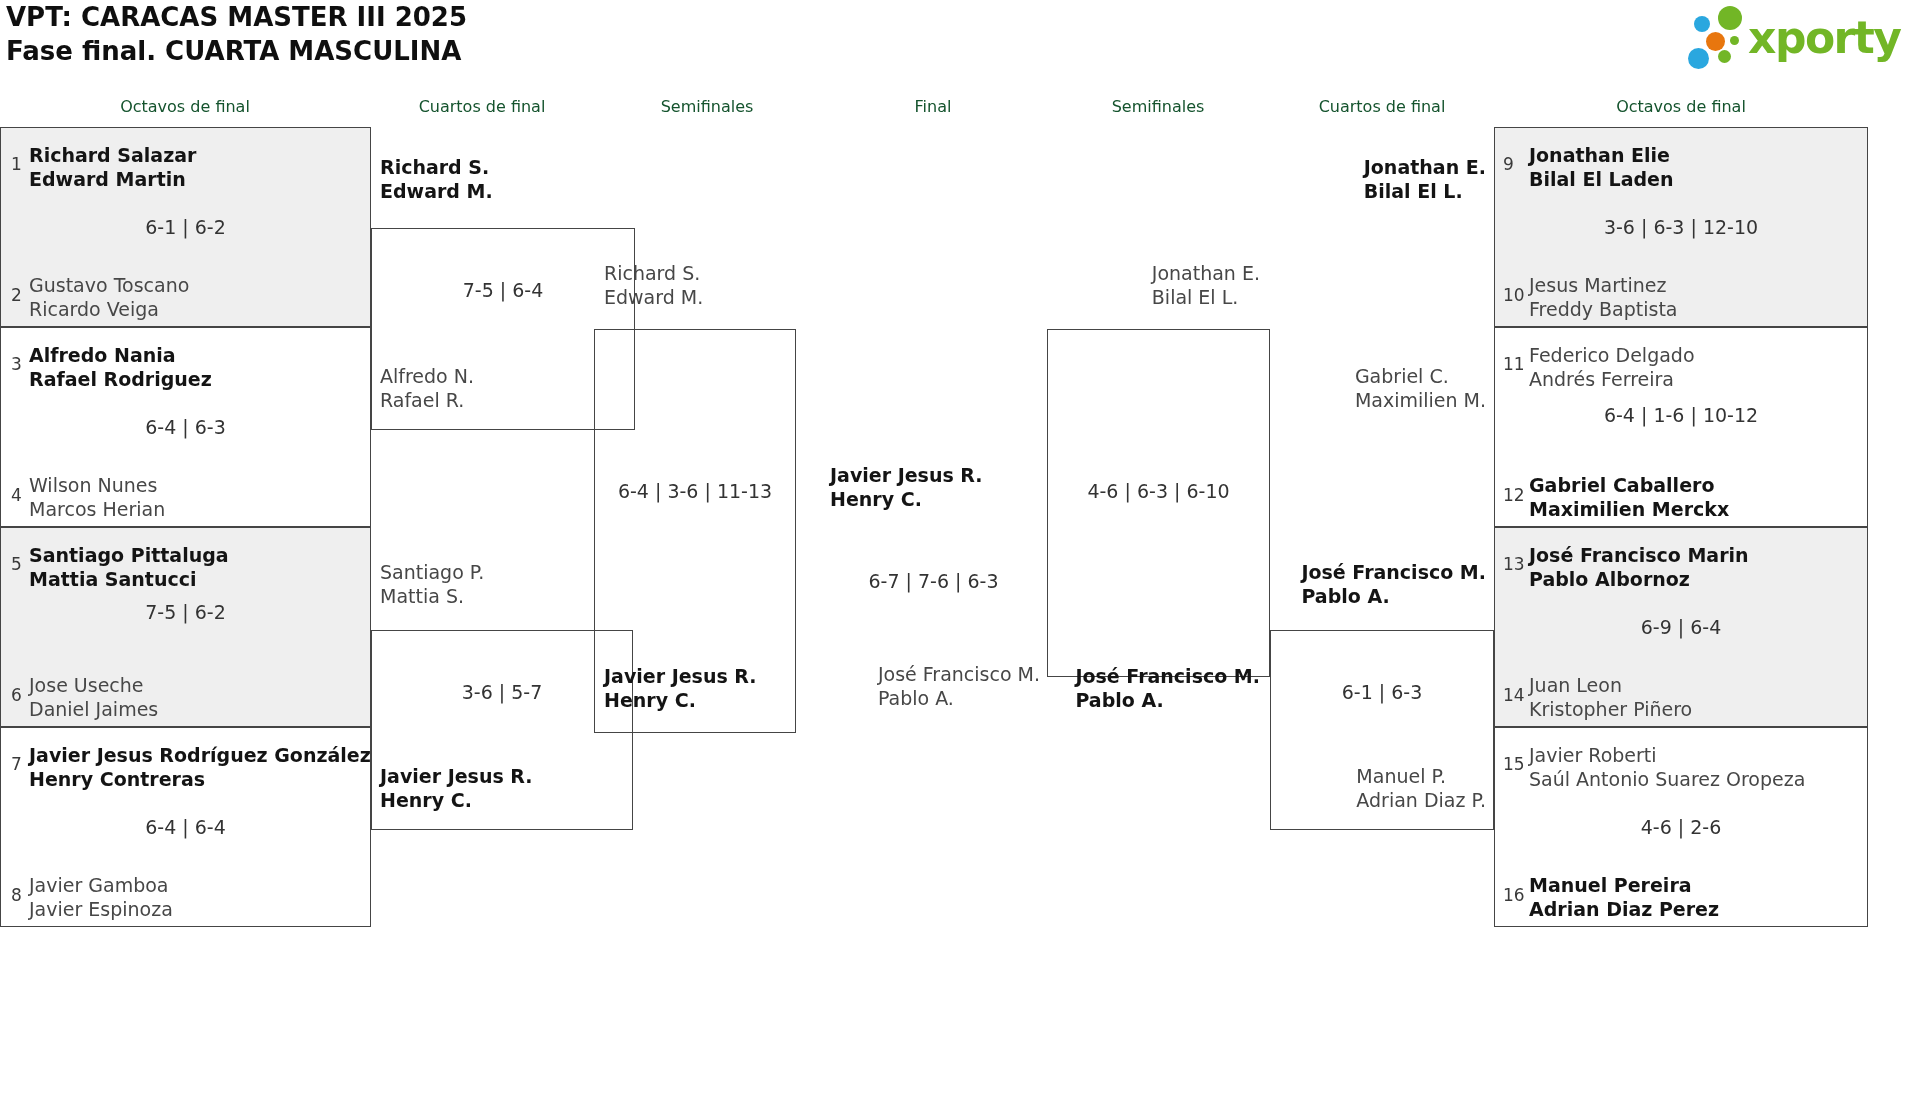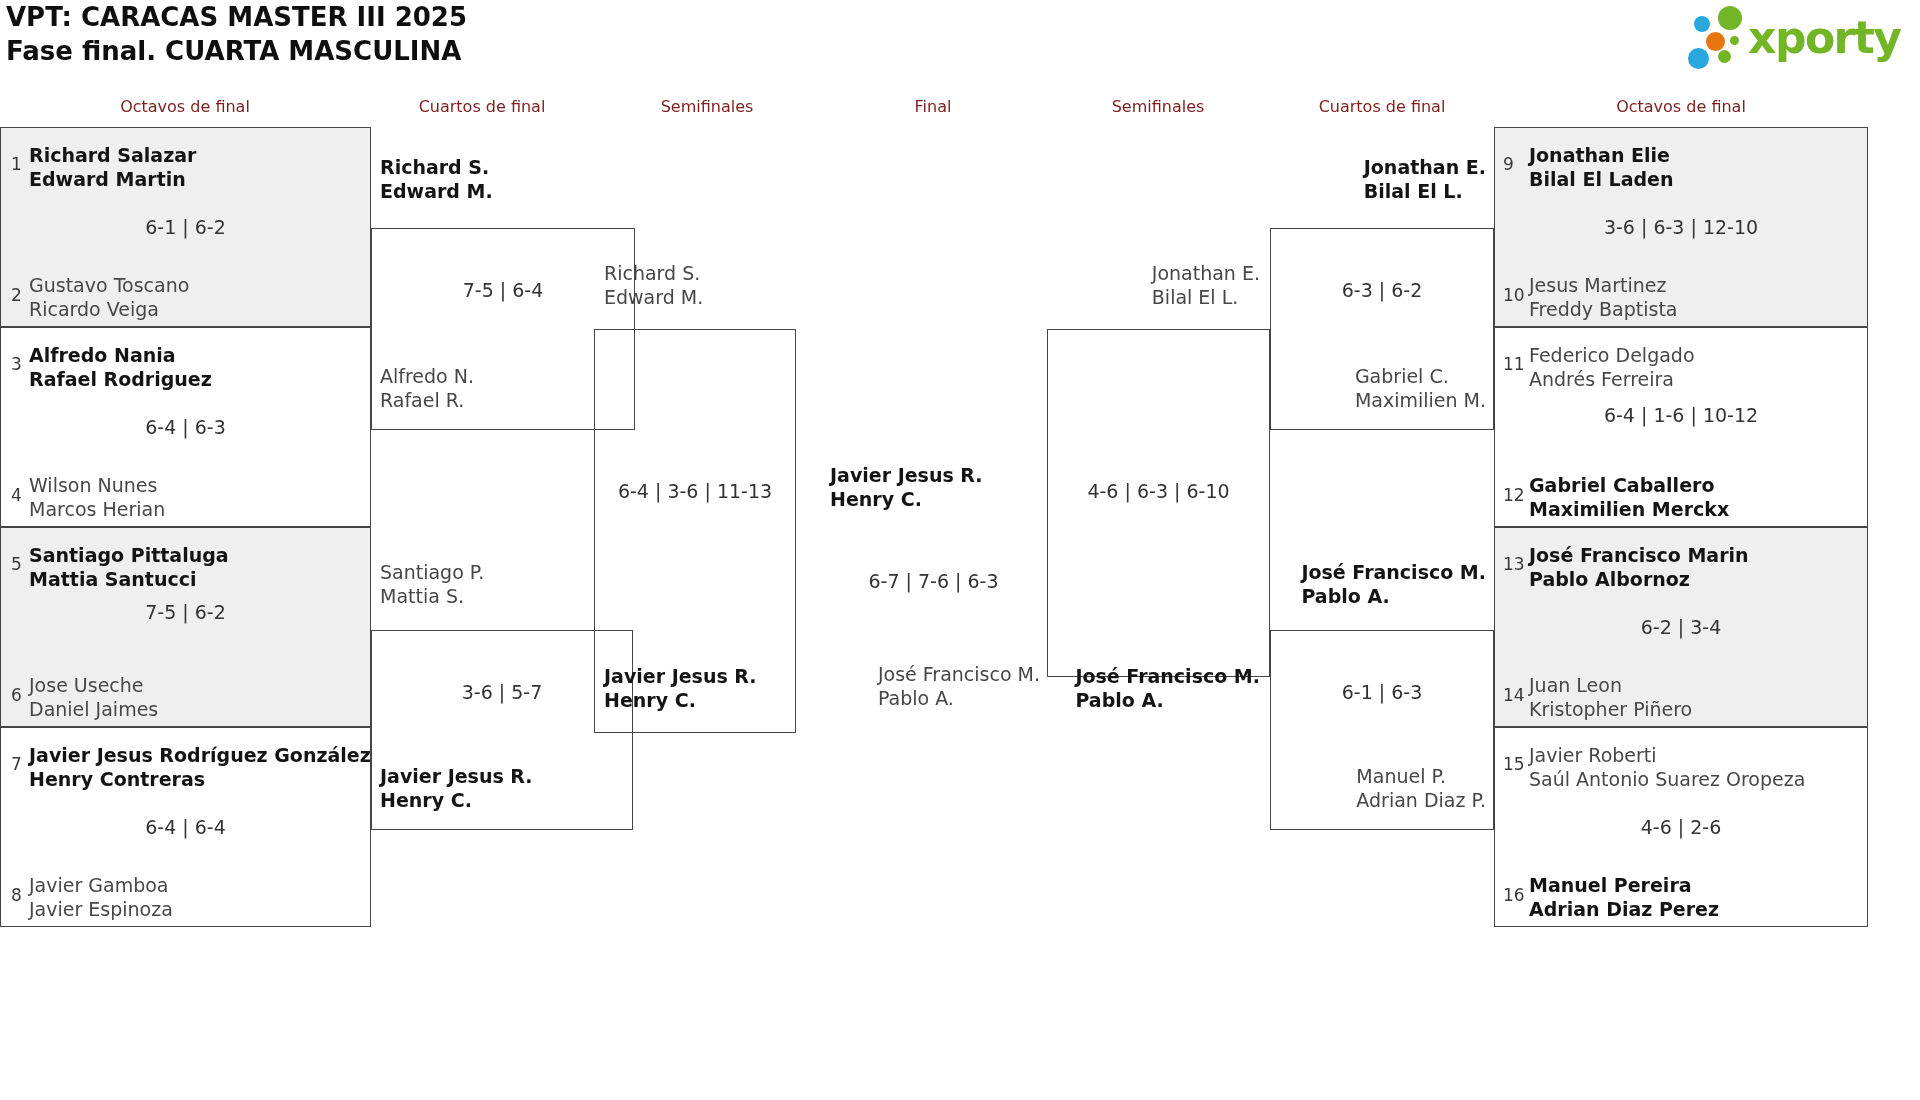--- a/index.html
+++ b/index.html
@@ -1,19 +1,19 @@
 <!DOCTYPE html>
 <html><head>
 <meta charset="utf-8">
 <style>
   html,body{margin:0;padding:0;background:#fff}
   .stage{position:relative;width:1920px;height:1100px;background:#ffffff;
          font-family:"DejaVu Sans",sans-serif;overflow:hidden}
   .title{position:absolute;left:6px;font-weight:bold;color:#0f0f0f;font-size:26px;white-space:nowrap}
-  .rhead{position:absolute;top:97px;width:220px;text-align:center;font-size:16px;color:#7f1d1d;white-space:nowrap}
+  .rhead{position:absolute;top:97px;width:220px;text-align:center;font-size:16px;color:#14532d;white-space:nowrap}
   .box{position:absolute;border:1px solid #454545;box-sizing:border-box}
   .gray{background:#efefef}
   .seed{position:absolute;font-size:17px;color:#3a3a3a}
   .team{position:absolute;font-size:19px;line-height:24px;color:#474747;white-space:nowrap}
   .team.b{font-weight:bold;color:#141414}
   .ra{}
   .score{position:absolute;left:0;width:100%;text-align:center;font-size:19px;color:#333;white-space:nowrap}
   .fscore{position:absolute;text-align:center;font-size:19px;color:#333;white-space:nowrap}
   .logo{position:absolute;left:1688px;top:6px;width:212px;height:72px}
   .dot{position:absolute;border-radius:50%}
@@ -153,23 +153,20 @@
   </div>
   <div class="team ra" style="right:660px;top:261px">
     <div>Jonathan E.</div>
     <div>Bilal El L.</div>
   </div>
   <div class="team b ra" style="right:660px;top:664px">
     <div>José Francisco M.</div>
     <div>Pablo A.</div>
   </div>
 
-  <div class="box" style="left:1270px;top:228px;width:224px;height:202px">
-    <div class="score" style="top:50px">6-3 | 6-2</div>
-  </div>
   <div class="team b ra" style="right:434px;top:155px">
     <div>Jonathan E.</div>
     <div>Bilal El L.</div>
   </div>
   <div class="team ra" style="right:434px;top:364px">
     <div>Gabriel C.</div>
     <div>Maximilien M.</div>
   </div>
 
   <div class="box" style="left:1270px;top:630px;width:224px;height:200px">
@@ -211,21 +208,21 @@
       <div>Maximilien Merckx</div>
     </div>
   </div>
 
   <div class="box gray" style="left:1494px;top:527px;width:374px;height:200px">
     <div class="seed" style="left:8px;top:26px">13</div>
     <div class="team b" style="left:34px;top:15px">
       <div>José Francisco Marin</div>
       <div>Pablo Albornoz</div>
     </div>
-    <div class="score" style="top:88px">6-2 | 3-4</div>
+    <div class="score" style="top:88px">6-9 | 6-4</div>
     <div class="seed" style="left:8px;top:157px">14</div>
     <div class="team" style="left:34px;top:145px">
       <div>Juan Leon</div>
       <div>Kristopher Piñero</div>
     </div>
   </div>
 
   <div class="box" style="left:1494px;top:727px;width:374px;height:200px">
     <div class="seed" style="left:8px;top:26px">15</div>
     <div class="team" style="left:34px;top:15px">

